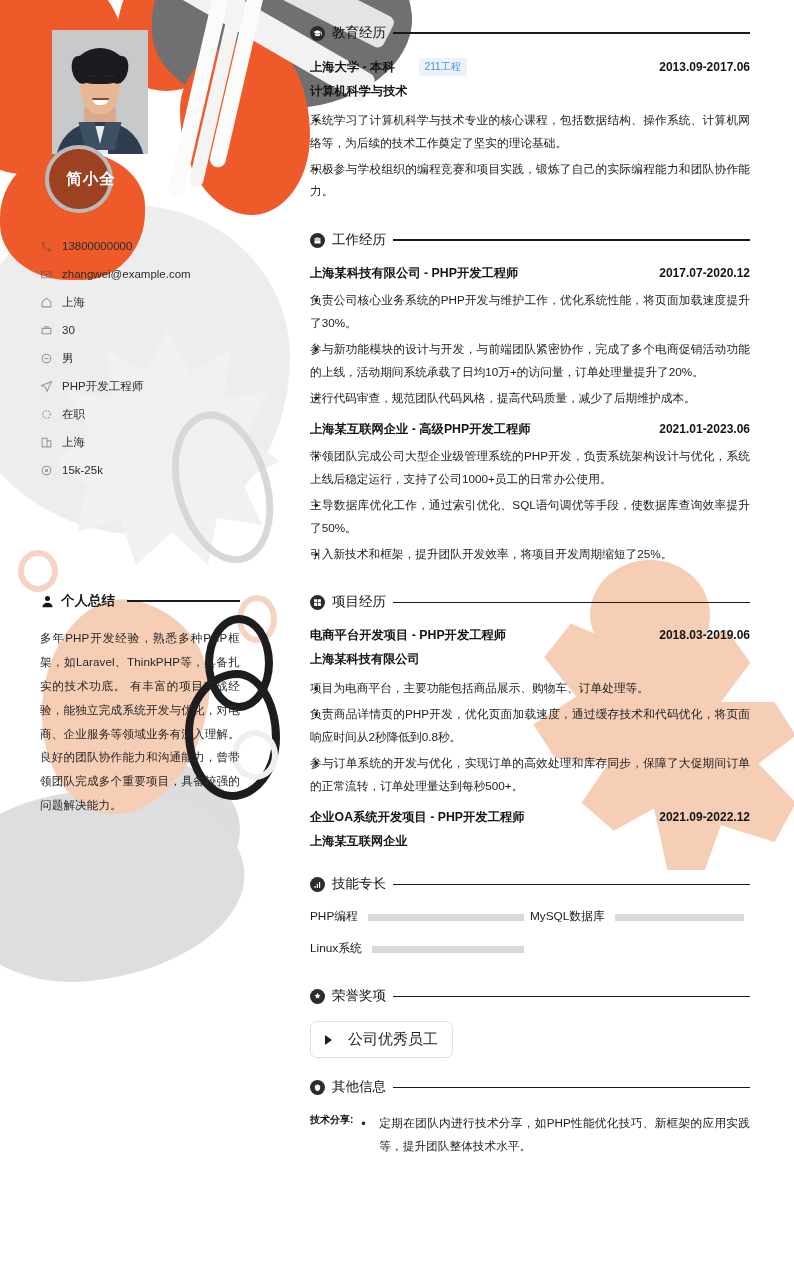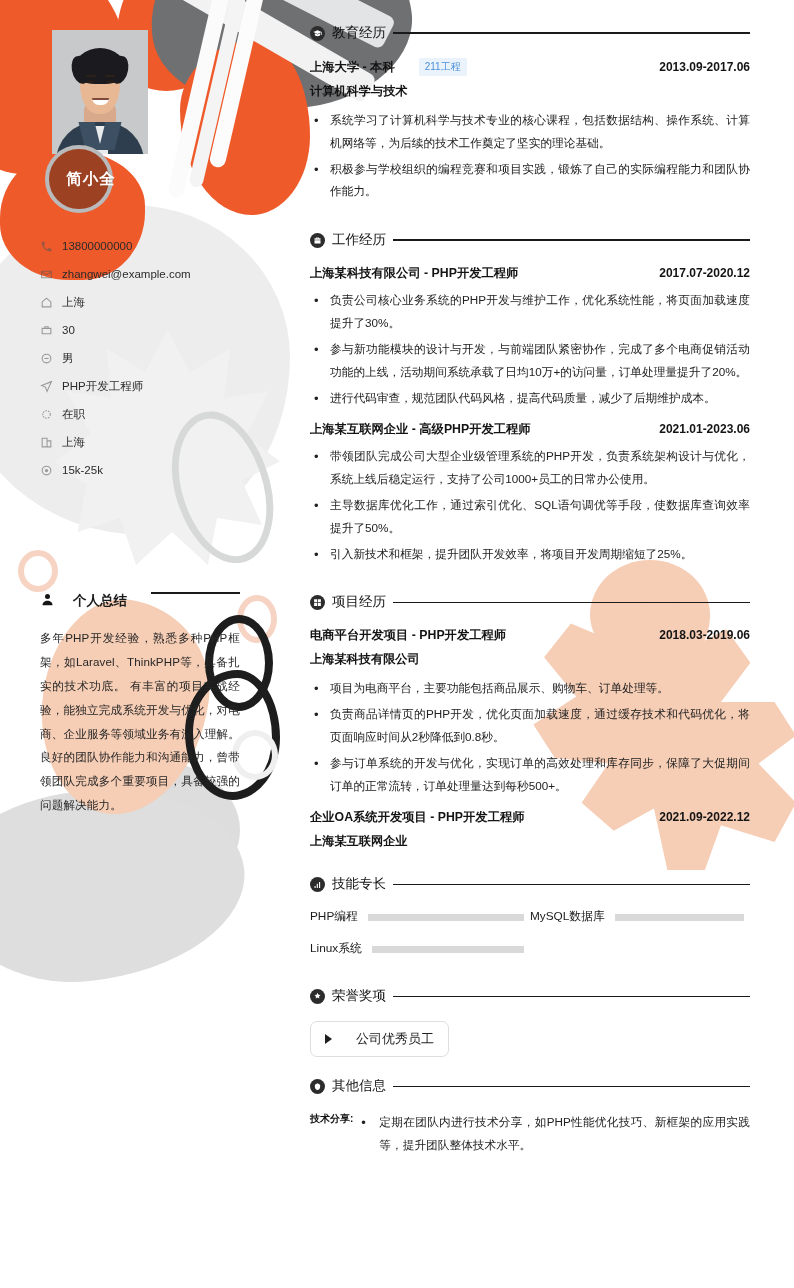--- a/index.html
+++ b/index.html
@@ -121,21 +121,21 @@
 
   .contact-list { position: absolute; left: 40px; top: 232px; width: 240px; }
   .contact-item {
     display: flex; align-items: center; gap: 9px; height: 28px;
     font-size: 11.5px; color: #2b2b2b;
   }
   .contact-ico { width: 13px; height: 13px; flex: 0 0 13px; opacity: .55; display:flex; align-items:center; justify-content:center;}
   .contact-ico svg { width: 13px; height: 13px; display:block; }
 
   .summary-block { position: absolute; left: 40px; top: 592px; width: 200px; }
-  .sum-head { display: flex; gap: 18px; }
+  .sum-head { display: flex; align-items: center; gap: 6px; }
   .sum-ico { width:15px; height:15px; flex:0 0 15px; }
   .sum-title { font-size: 13.5px; font-weight: 700; color: #1a1a1a; white-space: nowrap; }
   .sum-rule { flex: 1; height: 1.6px; background: #1a1a1a; margin-left: 6px; }
   .sum-body {
     margin-top: 16px; font-size: 11.6px; line-height: 2.06; color: #262626;
     text-align: justify; letter-spacing: .1px;
   }
 
   
   .right-col { position: absolute; left: 310px; top: 0; width: 440px; }
@@ -159,41 +159,41 @@
   .entry-title { font-size: 12.3px; font-weight: 700; color: #141414; white-space: nowrap; }
   .entry-tag {
     font-size: 10px; color: #4a90d9; background: #eaf2fb;
     padding: 2px 6px; border-radius: 2px; white-space: nowrap;
   }
   .entry-date { font-size: 12px; font-weight: 700; color: #141414; white-space: nowrap; flex: 0 0 auto; }
   .entry-sub { font-size: 12.2px; font-weight: 700; color: #141414; margin-bottom: 9px; }
 
   ul.bullets { list-style: none; margin: 0 0 12px 0; padding: 0; }
   ul.bullets li {
-    position: relative; padding-left: 20px; font-size: 11.7px; line-height: 1.95;
+    position: relative; font-size: 11.7px; line-height: 1.95;
     color: #222; text-align: justify; margin-bottom: 3px;
   }
   ul.bullets li::before {
     content: "•"; position: absolute; left: 4px; top: -1px; font-size: 13px; color: #222;
   }
 
   .skills-wrap { display: flex; flex-wrap: wrap; margin-bottom: 14px; }
   .skill {
     width: 50%; display: flex; align-items: center; gap: 10px;
     margin-bottom: 16px; padding-right: 6px;
   }
   .skill-name { font-size: 11.8px; color: #1a1a1a; white-space: nowrap; }
   .skill-track { flex: 1; height: 7px; background: #d9d9d9; min-width: 40px; }
   .skill-fill { height: 7px; background: #111111; }
 
   .awards-row { display: flex; flex-wrap: wrap; gap: 10px; margin-bottom: 20px; }
   .award-chip {
-    display: inline-flex; align-items: center; gap: 24px;
+    display: inline-flex; align-items: center; gap: 16px;
     border: 1px solid #dedede; border-radius: 7px; padding: 8px 14px;
-    font-size: 13px; color: #1f1f1f; background: #fff;
+    font-size: 15px; color: #1f1f1f; background: #fff;
   }
   .award-ico { width: 0; height: 0; border-left: 7px solid #1f1f1f; border-top: 5px solid transparent; border-bottom: 5px solid transparent; }
 
   .other-row { display: flex; align-items: flex-start; gap: 4px; }
   .other-label { font-size: 10px; font-weight: 700; color: #111; white-space: nowrap; flex: 0 0 auto; padding-top: 1px; }
   .other-body { flex: 1; }
   .other-body ul.bullets li { padding-left: 22px; }
 
   .sp-16 { height: 16px; }
   .sp-24 { height: 24px; }

